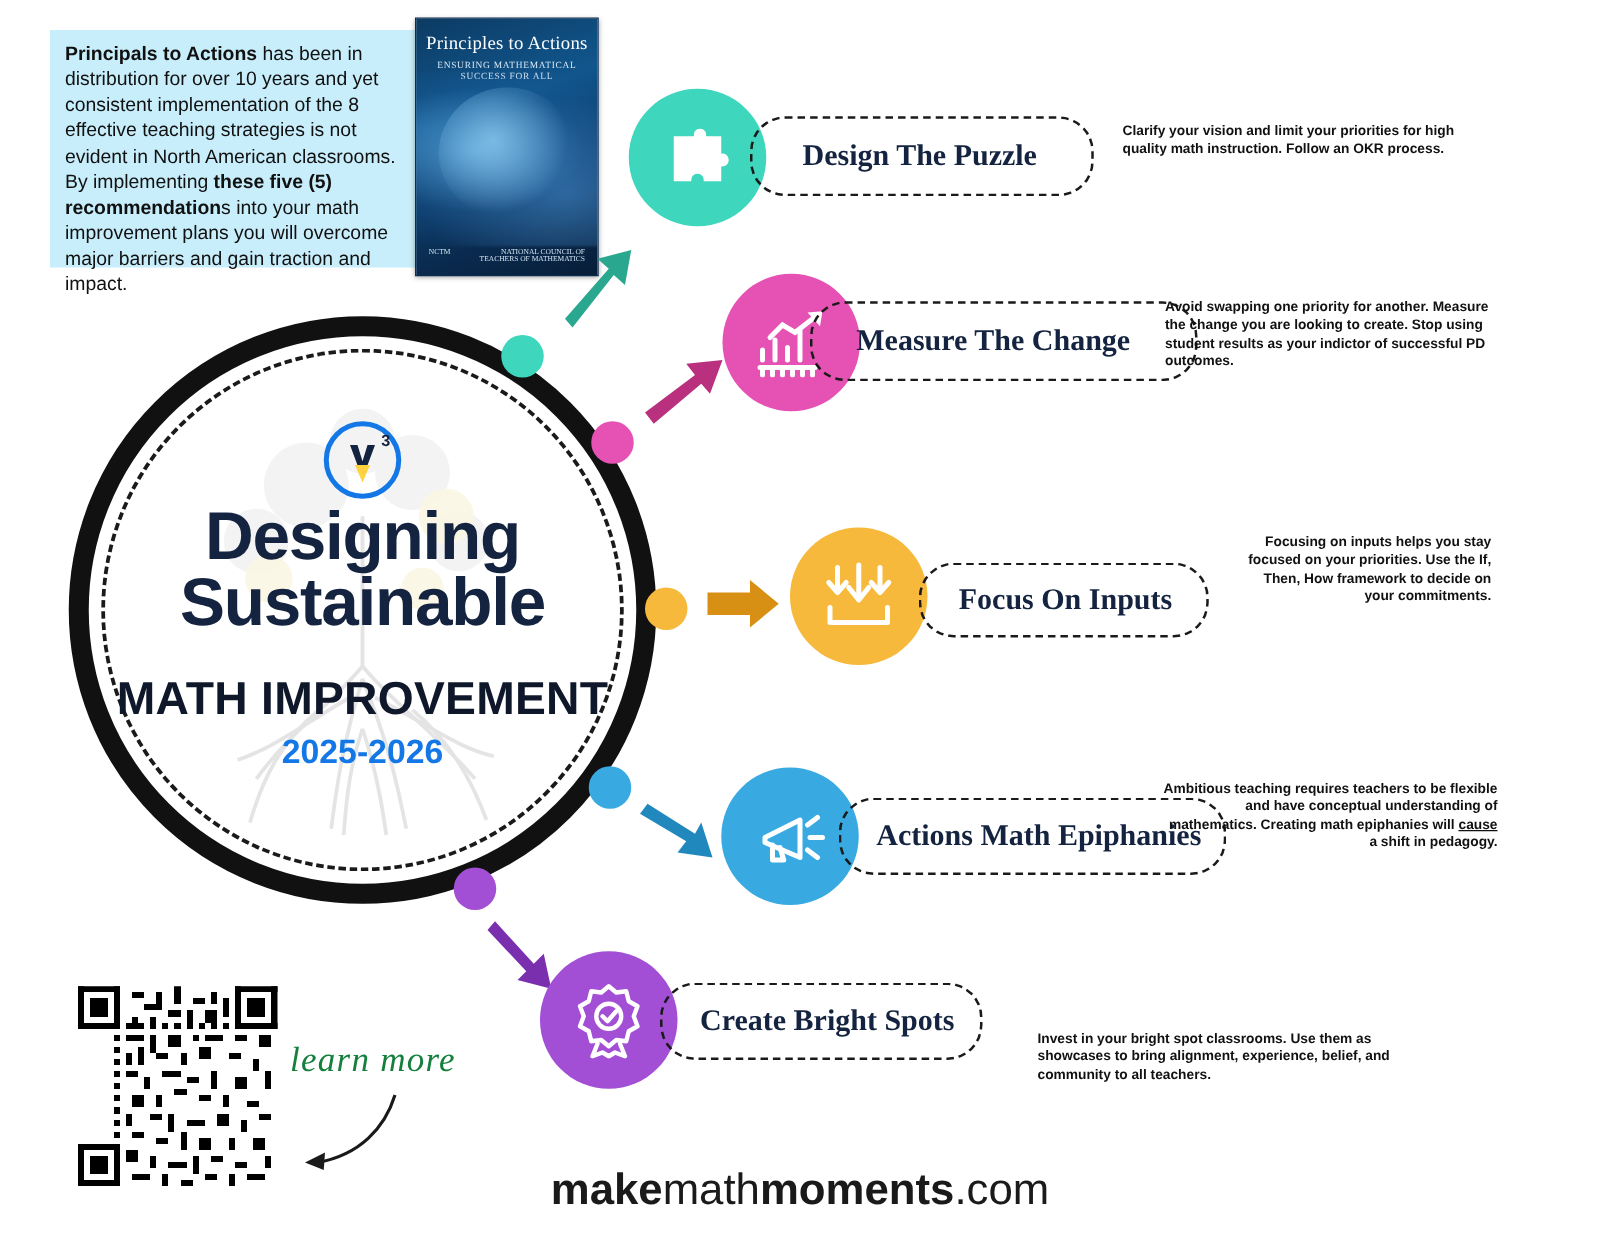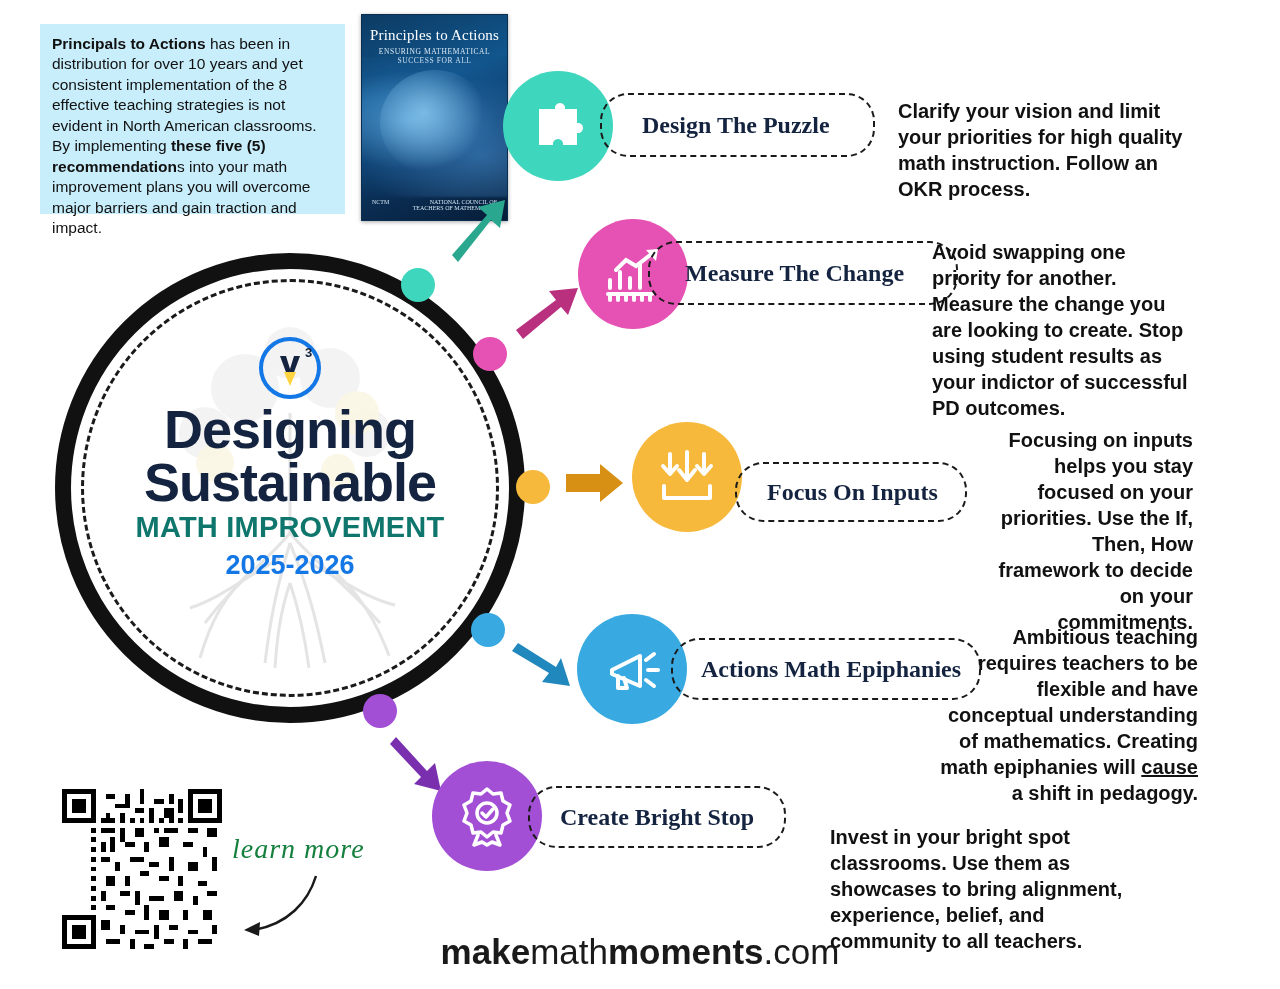--- a/index.html
+++ b/index.html
@@ -28,21 +28,21 @@
     color: #111;
     font-size: 15.5px;
     line-height: 1.32;
     font-family: "Liberation Sans", sans-serif;
   }
   .intro-box b { font-weight: bold; text-align: center; }
 
   
   .book {
     position: absolute;
-    left: 361px;
+    left: 332px;
     top: 14px;
     width: 145px;
     height: 205px;
     background: linear-gradient(160deg,#0c3b63 0%, #11568d 35%, #0a2d52 75%, #071d38 100%);
     box-shadow: 0 1px 4px rgba(0,0,0,.35);
     overflow: hidden;
     border: 1px solid #0a2d52;
   }
   .book .book-title {
     color: #ffffff;
@@ -143,23 +143,23 @@
     font-family: "Liberation Sans", sans-serif;
     font-weight: bold;
     font-size: 54px;
     line-height: .98;
     color: #14233f;
     letter-spacing: -1px;
   }
   .circle-text .l2 {
     font-family: "Liberation Sans", sans-serif;
     font-weight: bold;
-    font-size: 29px;
-    color: #0f766e;
-    margin-top: 2px;
+    font-size: 37px;
+    color: #0f172a;
+    margin-top: 29px;
     letter-spacing: .2px;
   }
   .circle-text .l3 {
     font-family: "Liberation Sans", sans-serif;
     font-weight: bold;
     font-size: 27px;
     color: #1477e6;
     margin-top: 6px;
   }
   .logo-mark {
@@ -191,21 +191,21 @@
     font-family: Liberation Serif, serif;
     font-weight: bold;
     color: #14233f;
     font-size: 24px;
     white-space: nowrap;
   }
   .desc {
     position: absolute;
     font-family: "Liberation Sans", sans-serif;
     font-weight: bold;
-    font-size: 20px;
+    font-size: 11px;
     line-height: 1.30;
     color: #111111;
   }
   .desc u { text-decoration: underline; }
 
   
   .qr {
     position: absolute;
     left: 62px;
     top: 789px;
@@ -357,21 +357,21 @@
       <path d="M14 6 L14 24"></path>
         <path d="M7 18 L14 26 L21 18"></path>
       <path d="M31 4 L31 30"></path>
         <path d="M23 22 L31 32 L39 22"></path>
       <path d="M48 6 L48 24"></path>
         <path d="M41 18 L48 26 L55 18"></path>
       <path d="M8 38 L8 50 L54 50 L54 38"></path>
     </g>
   </svg>
 </div>
-<div class="pill" style="left:735px;top:462px;width:232px;height:60px;padding-left:30px;">
+<div class="pill" style="left:735px;top:450px;width:232px;height:60px;padding-left:30px;">
   <span class="pill-label">Focus On Inputs</span>
 </div>
 <div class="desc" style="left:998px;top:427px;width:195px;text-align:right;">Focusing on inputs helps you stay focused on your priorities. Use the If, Then, How framework to decide on your commitments.</div>
 
 <div class="bubble" style="left:577px;top:614px;width:110px;height:110px;background:#39aae1;">
   <svg width="64" height="58" viewBox="0 0 64 58">
     <g fill="none" stroke="#ffffff" stroke-width="4" stroke-linecap="round" stroke-linejoin="round">
       <path d="M12 30 L40 16 L40 46 L12 34 Z"></path>
       <path d="M18 36 L18 48 L27 48 L24 38"></path>
       <path d="M46 20 L54 14"></path>
@@ -391,21 +391,21 @@
   <svg width="58" height="62" viewBox="0 0 58 62">
     <g fill="none" stroke="#ffffff" stroke-width="3.5" stroke-linecap="round" stroke-linejoin="round">
       <path d="M29 4 L35 9 L43 8 L45 16 L52 20 L49 28 L52 36 L45 40 L43 48 L35 47 L29 52 L23 47 L15 48 L13 40 L6 36 L9 28 L6 20 L13 16 L15 8 L23 9 Z"></path>
       <circle cx="29" cy="28" r="10"></circle>
       <path d="M24 28 L28 32 L35 24"></path>
       <path d="M20 50 L16 60 L24 57 L29 60 L34 57 L42 60 L38 50"></path>
     </g>
   </svg>
 </div>
 <div class="pill" style="left:528px;top:786px;width:258px;height:62px;padding-left:30px;">
-  <span class="pill-label">Create Bright Stop</span>
+  <span class="pill-label">Create Bright Spots</span>
 </div>
 <div class="desc" style="left:830px;top:783px;width:300px;margin-top:41px;">Invest in your bright spot classrooms. Use them as showcases to bring alignment, experience, belief, and community to all teachers.</div>
 
 <div class="qr">
   <svg width="160" height="160" viewBox="0 0 33 33" shape-rendering="crispEdges">
     <rect width="33" height="33" fill="#ffffff"></rect>
     <g fill="#000000">
 
       <rect x="0" y="0" width="7" height="1"></rect>
         <rect x="0" y="6" width="7" height="1"></rect>

